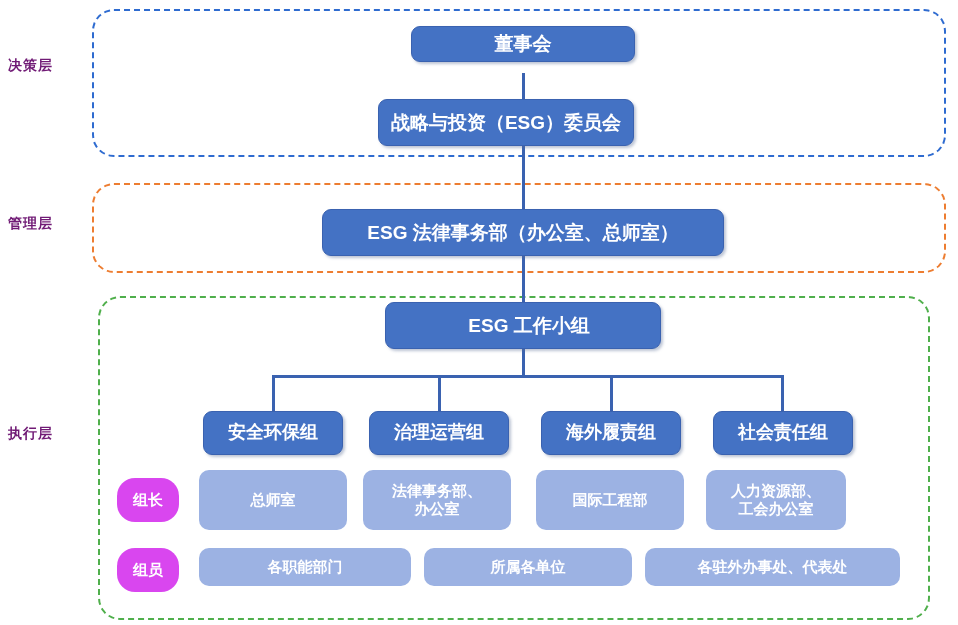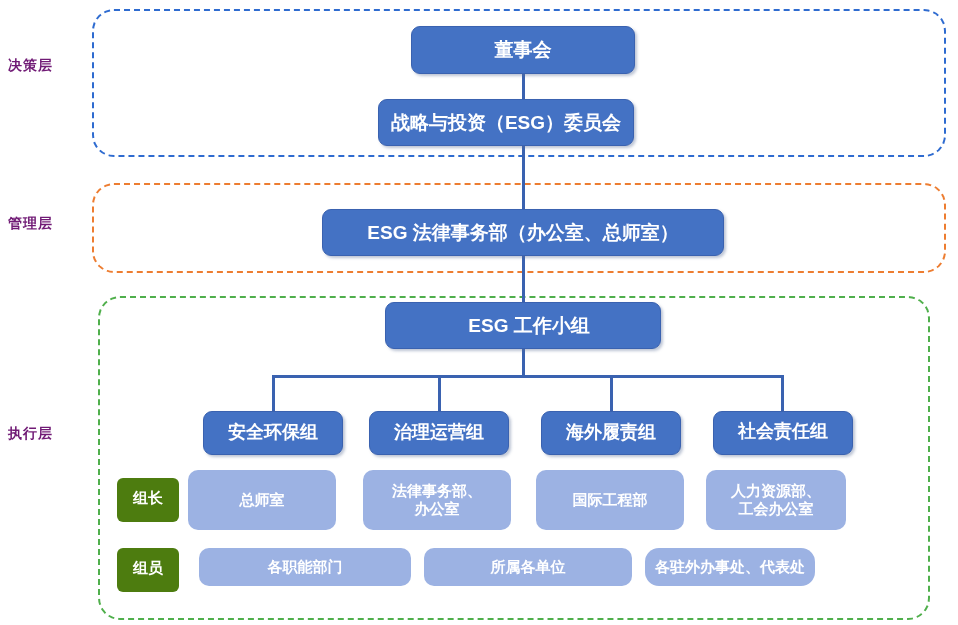--- a/index.html
+++ b/index.html
@@ -81,51 +81,50 @@
     font-size: 19px;
   }
   .node-sub {
     background: #9CB2E3;
     border: none;
     font-size: 15px;
     border-radius: 10px;
     font-weight: bold;
   }
   .node-tag {
-    background: #4d7c0f;
+    background: #d946ef;
     border: none;
     color: #ffffff;
     font-size: 15px;
-    border-radius: 6px;
+    border-radius: 18px;
     font-weight: bold;
-    font-family: Liberation Mono, monospace;
   }
 
   
-  #node-board        { left: 411px; top: 26px;  width: 224px; height: 48px; }
+  #node-board        { left: 411px; top: 26px;  width: 224px; height: 36px; }
   #node-committee    { left: 378px; top: 99px;  width: 256px; height: 47px; }
   #node-esg-office   { left: 322px; top: 209px; width: 402px; height: 47px; }
   #node-esg-team     { left: 385px; top: 302px; width: 276px; height: 47px; padding-left: 12px; }
 
   .group-box { top: 411px; height: 44px; font-size: 18px; }
   #group-0 { left: 203px; width: 140px; }
   #group-1 { left: 369px; width: 140px; }
   #group-2 { left: 541px; width: 140px; }
-  #group-3 { left: 713px; width: 140px; font-family: Liberation Mono, monospace; }
+  #group-3 { left: 713px; width: 140px; }
 
   .leader-box { top: 470px; height: 60px; }
-  #leader-0 { left: 188px; width: 148px; }
+  #leader-0 { left: 199px; width: 148px; }
   #leader-1 { left: 363px; width: 148px; }
   #leader-2 { left: 536px; width: 148px; }
   #leader-3 { left: 706px; width: 140px; }
 
   .member-box { top: 548px; height: 38px; }
   #member-0 { left: 199px; width: 212px; }
   #member-1 { left: 424px; width: 208px; }
-  #member-2 { left: 645px; width: 170px; border-radius: 14px; }
+  #member-2 { left: 645px; width: 255px; }
 
   .tag-box { width: 62px; height: 44px; left: 117px; }
   #tag-leader { top: 478px; }
   #tag-member { top: 548px; }
 </style>
 </head>
 <body>
 
 <div id="stage">
 

